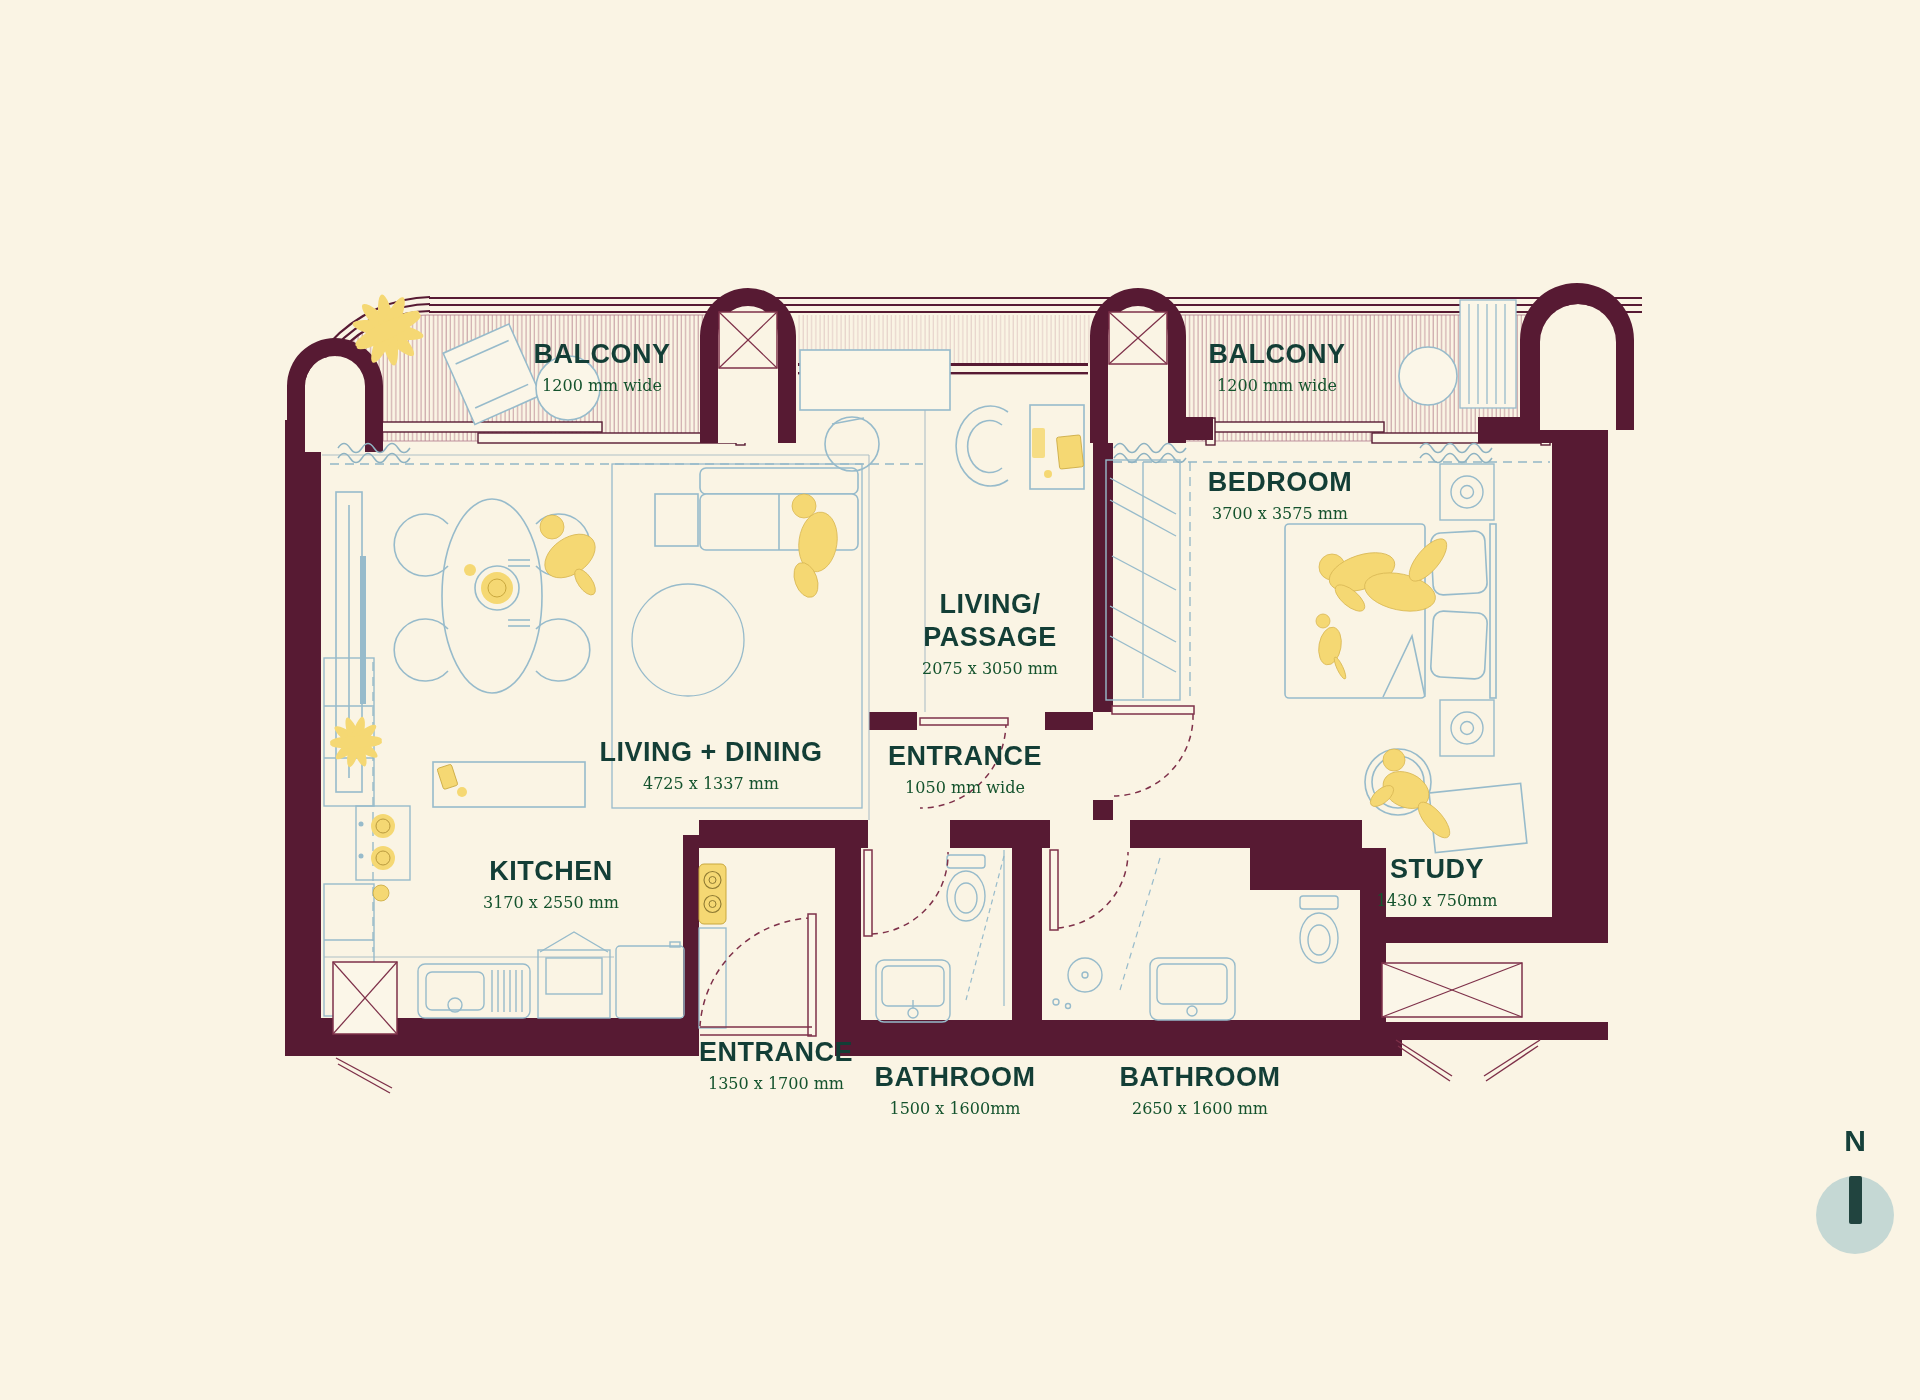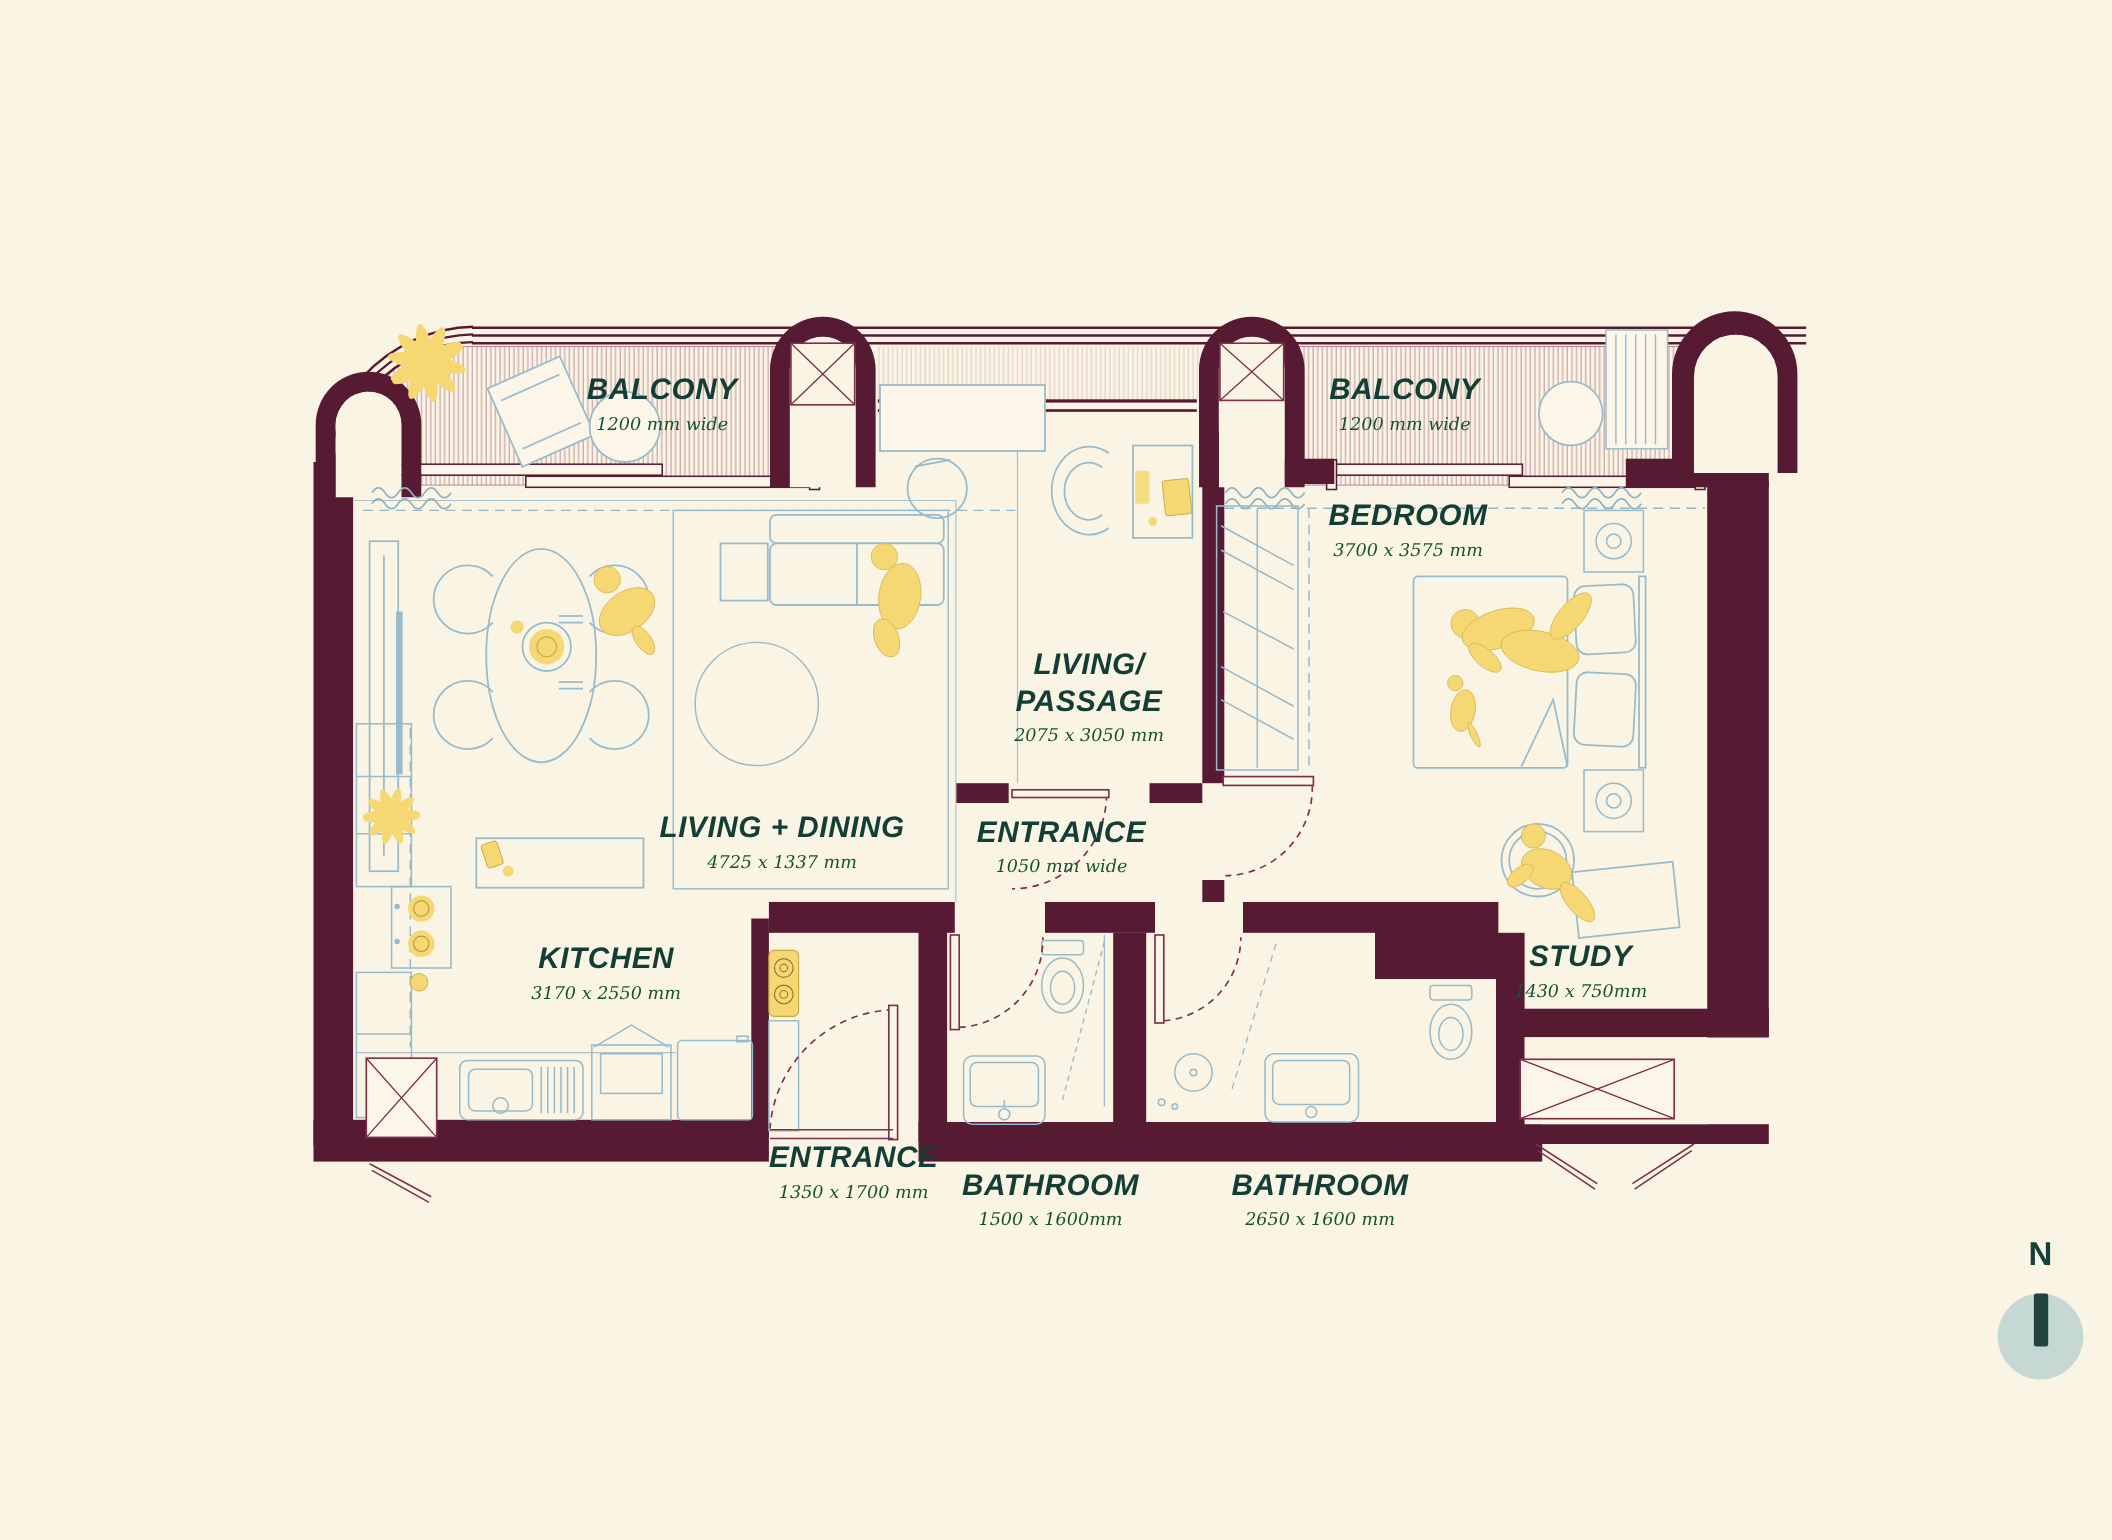--- a/index.html
+++ b/index.html
@@ -1,19 +1,19 @@
 <!DOCTYPE html>
 <html><head>
 <meta charset="utf-8">
 <style>
   html,body{margin:0;padding:0;}
   body{width:1920px;height:1400px;overflow:hidden;font-family:"Liberation Sans",sans-serif;}
   .stage{position:relative;width:1920px;height:1400px;background:#FAF4E4;}
   svg{position:absolute;left:0;top:0;}
-  .room-label{position:absolute;transform:translateX(-50%);text-align:center;white-space:nowrap;font-style:italic;}
+  .room-label{position:absolute;transform:translateX(-50%);text-align:center;white-space:nowrap;}
   .room-name{font-family:"Liberation Sans",sans-serif;font-weight:bold;font-size:27px;line-height:33px;
              color:#133E36;letter-spacing:0.5px;}
   .room-dims{font-family:"DejaVu Serif",serif;font-size:16px;line-height:24px;color:#14532d;margin-top:3px;}
   .compass-n{position:absolute;left:1855px;top:1124px;transform:translateX(-50%);
              font-weight:bold;font-size:30px;color:#15403A;}
   .compass-circle{position:absolute;left:1816px;top:1176px;width:78px;height:78px;border-radius:50%;
                   background:#C5D8D4;}
   .compass-needle{position:absolute;left:1849px;top:1176px;width:13px;height:48px;background:#21443F;
                   border-radius:2px;}
 </style>
@@ -408,21 +408,21 @@
 <div class="room-label" style="left:602px;top:338px">
   <div class="room-name">BALCONY</div>
   <div class="room-dims">1200 mm wide</div>
 </div>
 
 <div class="room-label" style="left:1277px;top:338px">
   <div class="room-name">BALCONY</div>
   <div class="room-dims">1200 mm wide</div>
 </div>
 
-<div class="room-label" style="left:1280px;top:452px">
+<div class="room-label" style="left:1280px;top:466px">
   <div class="room-name">BEDROOM</div>
   <div class="room-dims">3700 x 3575 mm</div>
 </div>
 
 <div class="room-label" style="left:990px;top:588px">
   <div class="room-name">LIVING/</div>
   <div class="room-name">PASSAGE</div>
   <div class="room-dims">2075 x 3050 mm</div>
 </div>
 

